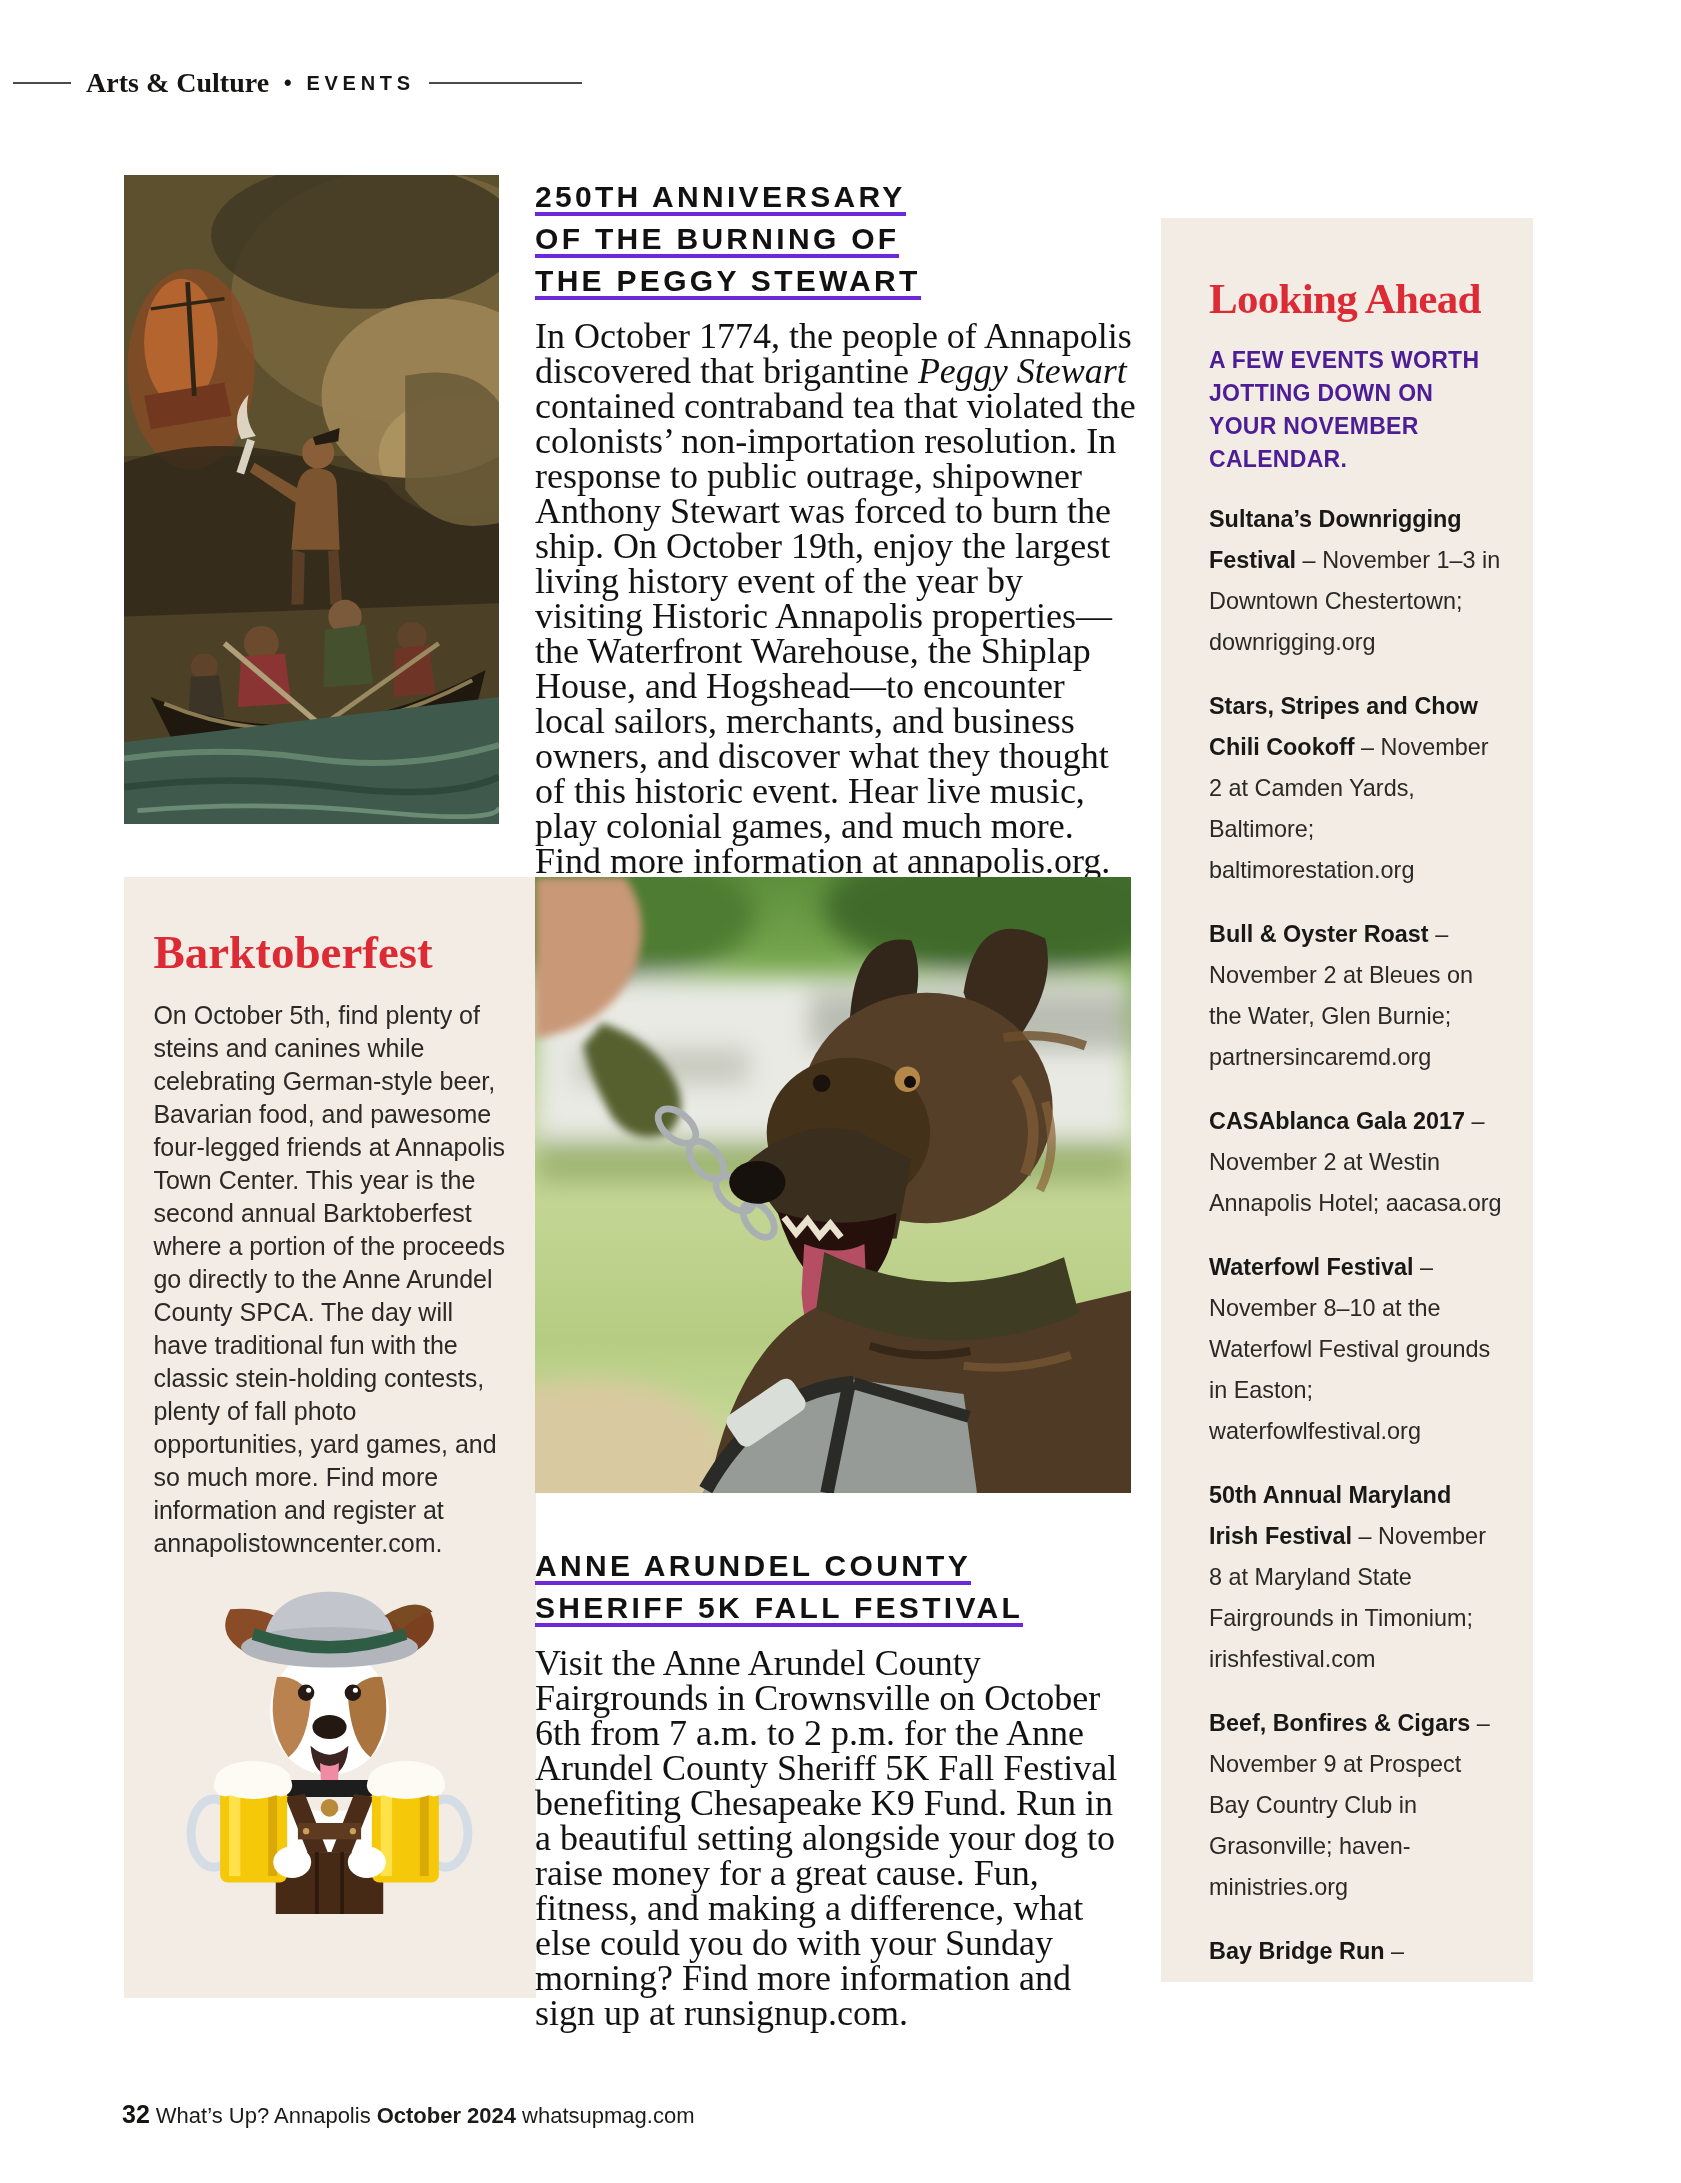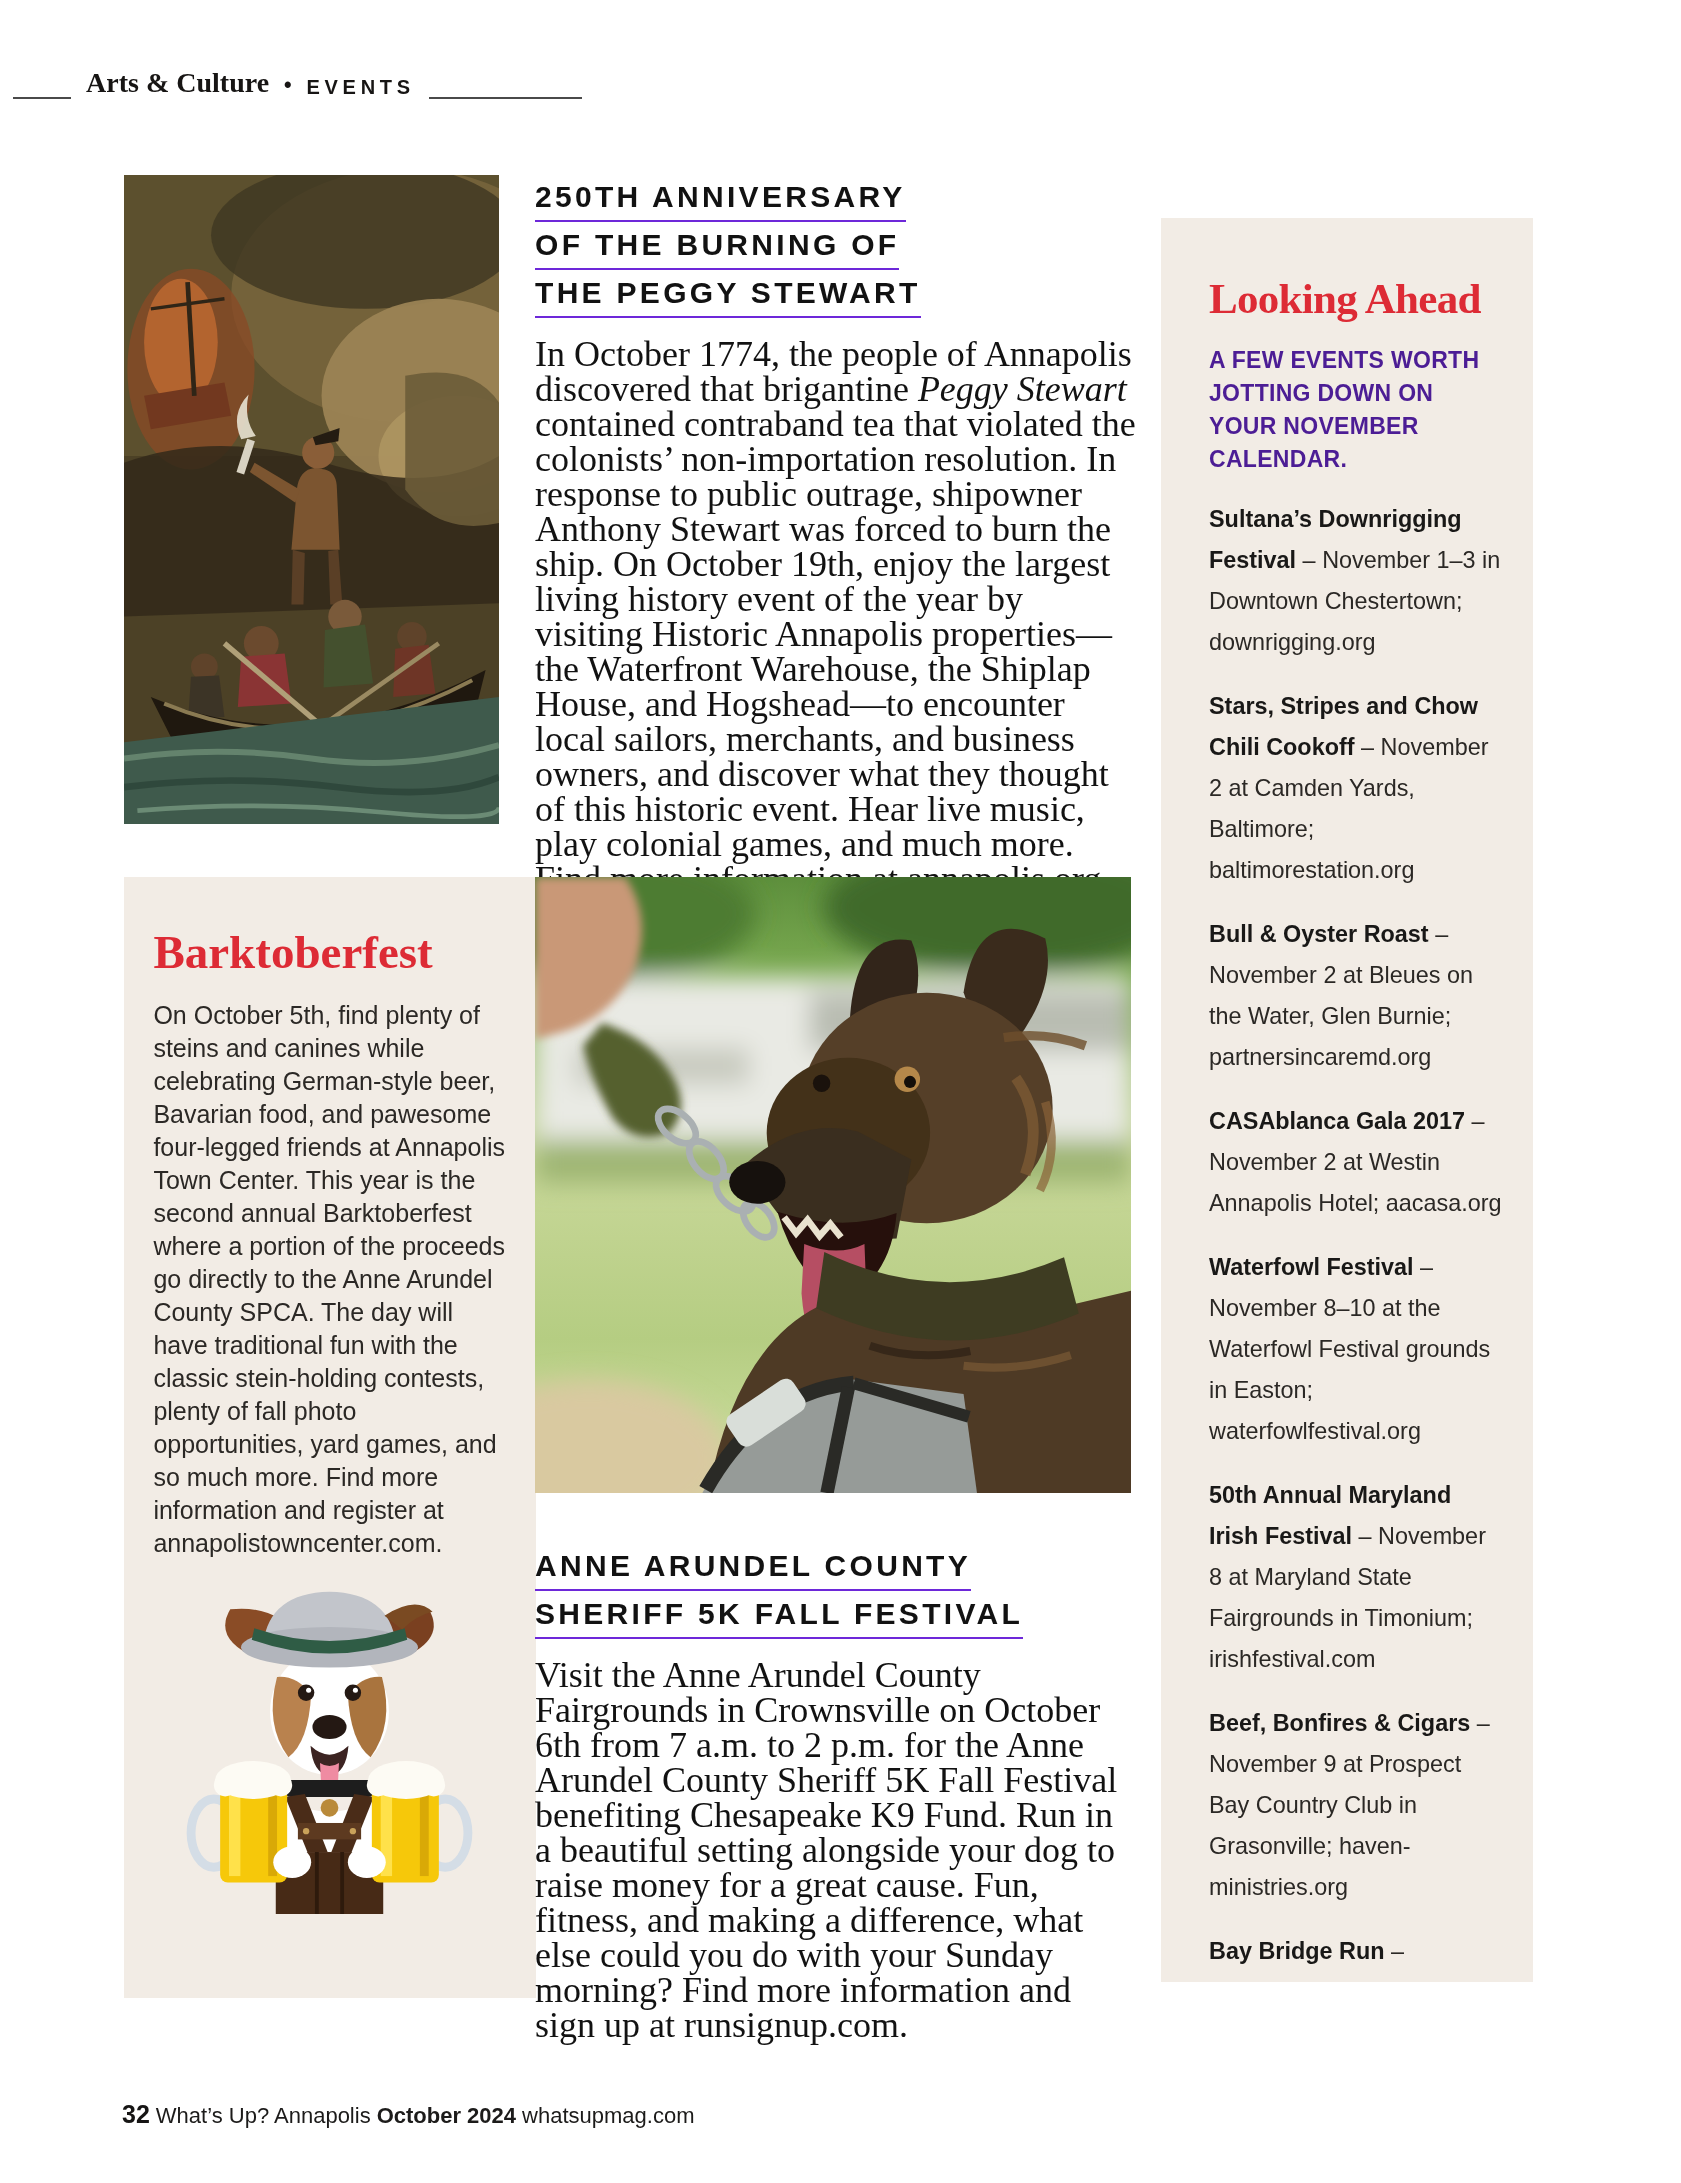--- a/index.html
+++ b/index.html
@@ -1,39 +1,39 @@
 <!DOCTYPE html>
 <html style="font-size:10.7px"><head>
 <meta charset="utf-8">
 <style>
   html,body{margin:0;padding:0;background:#ffffff;}
   .page{position:relative;width:1681px;height:2183px;background:#ffffff;
         font-family:"Liberation Sans",sans-serif;color:#1e1c1a;overflow:hidden;}
 
   
-  .kicker{position:absolute;left:13.4px;top:67px;display:flex;align-items:flex-end;gap:14.7px;}
+  .kicker{position:absolute;left:13.4px;top:67px;display:flex;align-items:center;gap:14.7px;}
   .rule{height:2px;background:#4a4a4a;}
   .rule-left{width:58px;}
   .rule-right{width:153px;}
   .kicker-title{font-family:"Liberation Serif",serif;font-weight:bold;font-size:28px;color:#171514;white-space:nowrap;}
   .kicker-dot{font-size:23px;color:#171514;}
   .kicker-tag{font-size:20px;font-weight:bold;letter-spacing:4.7px;color:#171514;white-space:nowrap;}
 
   
   .painting{position:absolute;left:124px;top:175px;width:375px;height:649px;}
   .dog-photo{position:absolute;left:535px;top:877px;width:596px;height:616px;}
   figure{margin:0;}
   figure svg{display:block;width:100%;height:100%;}
 
   
   .article-main{position:absolute;left:535px;top:182px;width:602px;}
   .article-5k{position:absolute;left:535px;top:1551px;width:602px;}
   .headline-line{display:table;font-weight:bold;font-size:30px;line-height:1;
-                 letter-spacing:3.3px;color:#121212;border-bottom:2px solid #6d28d9;
-                 padding-bottom:8px;margin:0 0 8px 0;white-space:nowrap;}
+                 letter-spacing:3.3px;color:#121212;border-bottom:4px solid #6d28d9;
+                 margin:0 0 8px 0;white-space:nowrap;}
   .serif-body{font-family:"Liberation Serif",serif;font-size:36px;line-height:35px;
               color:#121212;margin:19px 0 0 0;}
   .serif-body em{font-style:italic;}
 
   
   .bark-box{position:absolute;left:124px;top:877px;width:412px;height:1121px;
             background:#f2ece5;box-sizing:border-box;padding:52px 31px 0 29.4px;overflow:hidden;}
   .bark-title{font-family:"Liberation Serif",serif;font-weight:bold;font-size:47px;
               color:#dd2b35;margin:0;line-height:1;}
   .bark-body{font-size:25px;line-height:33px;color:#2b2825;margin:23px 0 0 0;}

